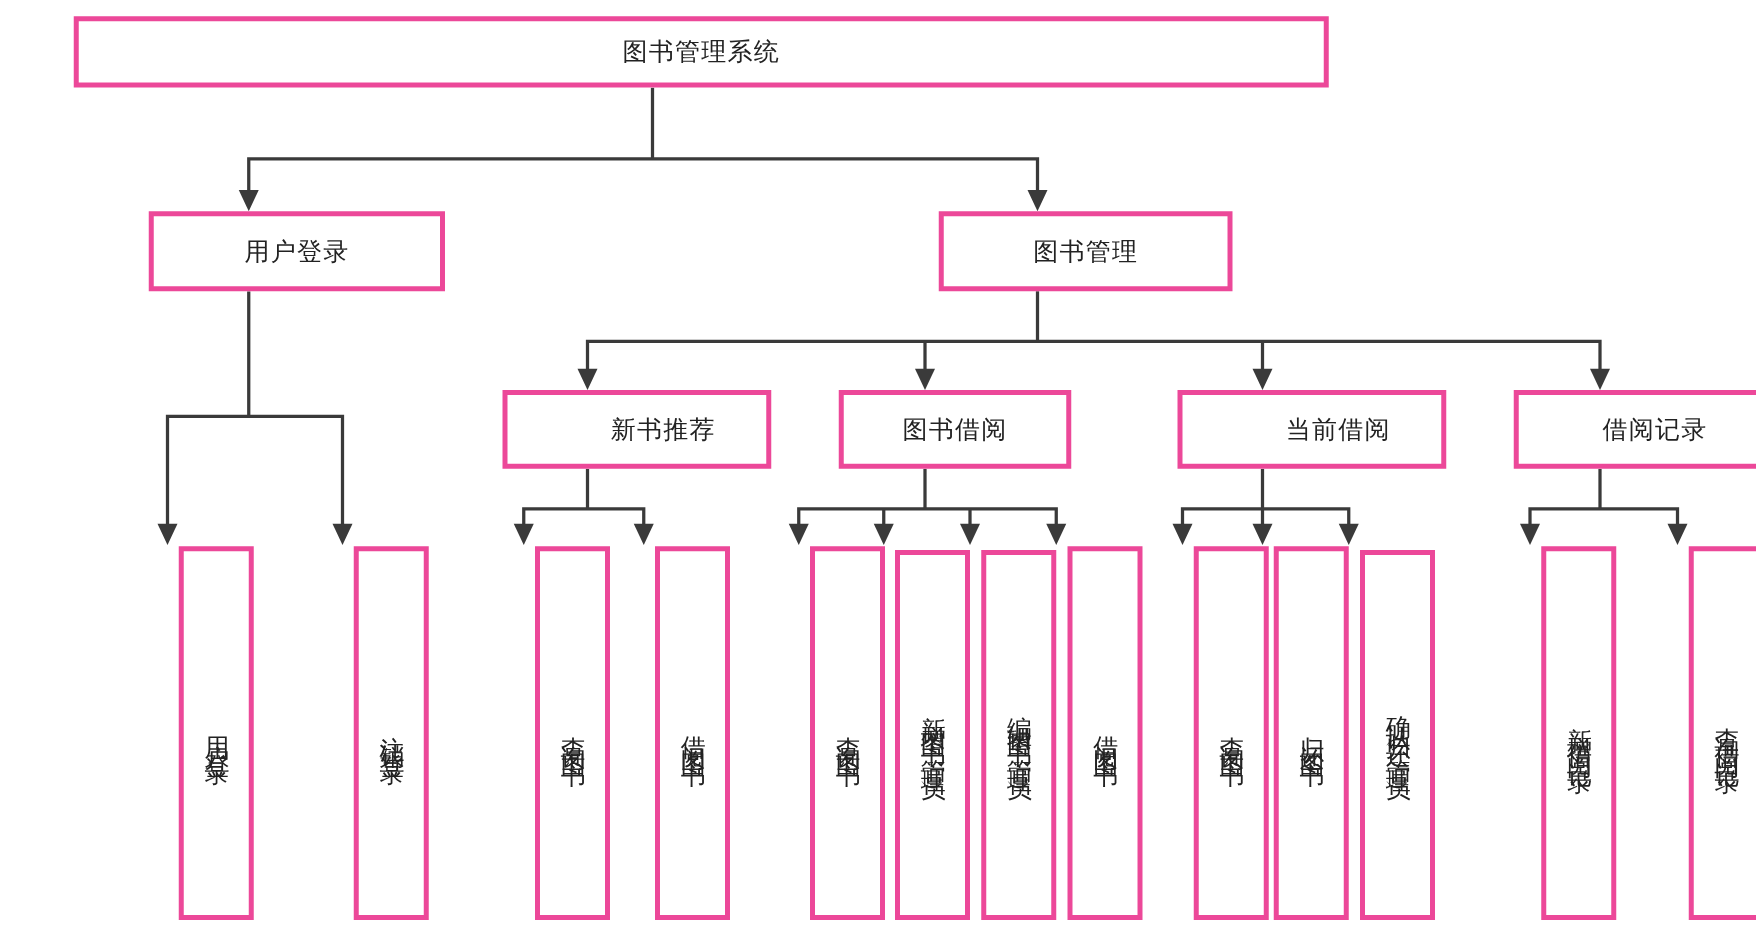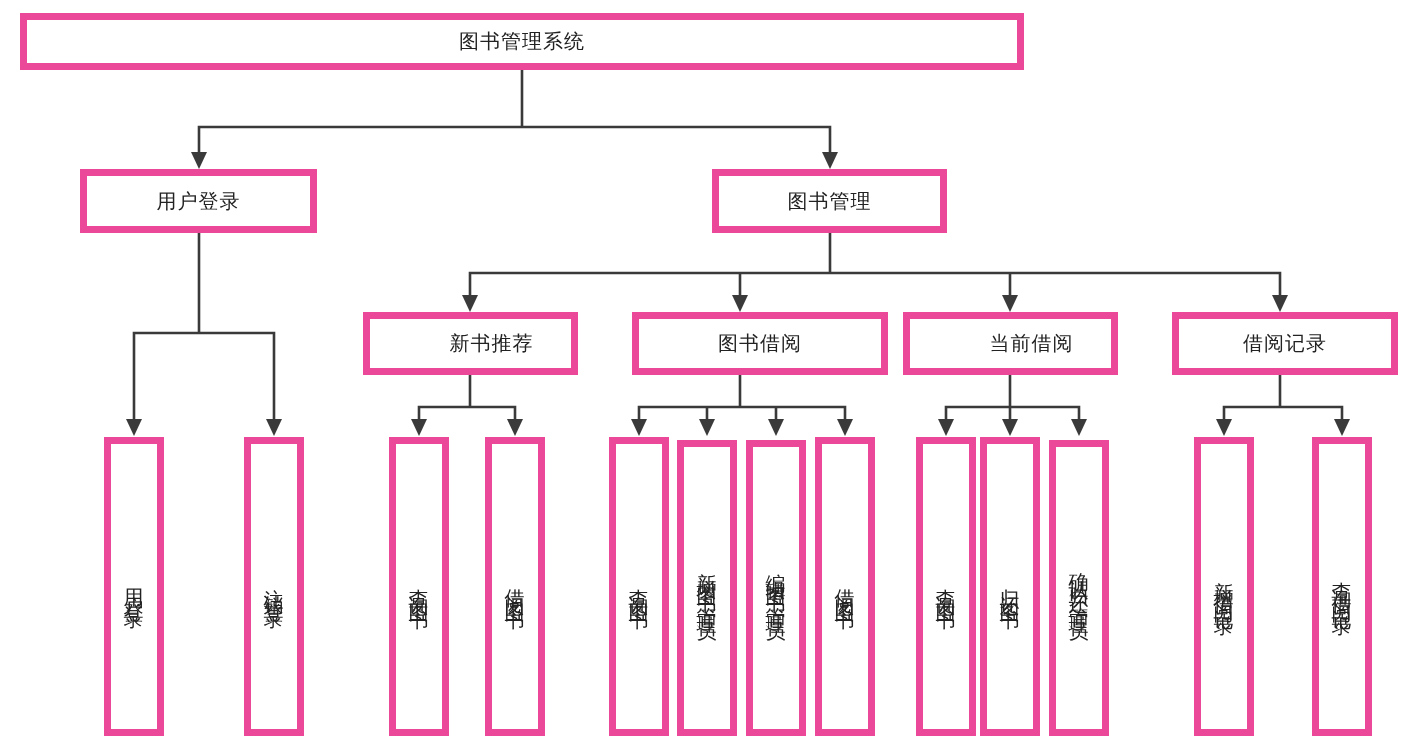--- a/index.html
+++ b/index.html
@@ -18,26 +18,27 @@
   .lines {
     position: absolute;
     left: 0;
     top: 0;
     z-index: 1;
   }
   .box {
     position: absolute;
     z-index: 2;
     box-sizing: border-box;
-    border: 7px solid #ec4899;
+    border: 4px solid #ec4899;
     background: #ffffff;
     display: flex;
     align-items: center;
     justify-content: center;
     color: #222222;
+    margin-left: 39px;
   }
   .box.h span {
     font-size: 20px;
     letter-spacing: 1px;
     white-space: nowrap;
   }
   .box.v span {
     writing-mode: vertical-rl;
     text-orientation: mixed;
     font-size: 20px;
@@ -107,21 +108,21 @@
   <div class="box h" style="left:80px; top:169px; width:237px; height:64px;">
     <span>用户登录</span>
   </div>
   <div class="box h" style="left:712px; top:169px; width:235px; height:64px;text-align:right;">
     <span>图书管理</span>
   </div>
 
   <div class="box h" style="left:363px; top:312px; width:215px; height:63px;padding-left:42px;">
     <span>新书推荐</span>
   </div>
-  <div class="box h" style="left:632px; top:312px; width:256px; height:63px;font-family:Liberation Serif, serif;">
+  <div class="box h" style="left:632px; top:312px; width:186px; height:63px;font-family:Liberation Serif, serif;">
     <span>图书借阅</span>
   </div>
   <div class="box h" style="left:903px; top:312px; width:215px; height:63px;padding-left:42px;">
     <span>当前借阅</span>
   </div>
   <div class="box h" style="left:1172px; top:312px; width:226px; height:63px;">
     <span>借阅记录</span>
   </div>
 
   <div class="box v" style="left:104px; top:437px; width:60px; height:299px;">

